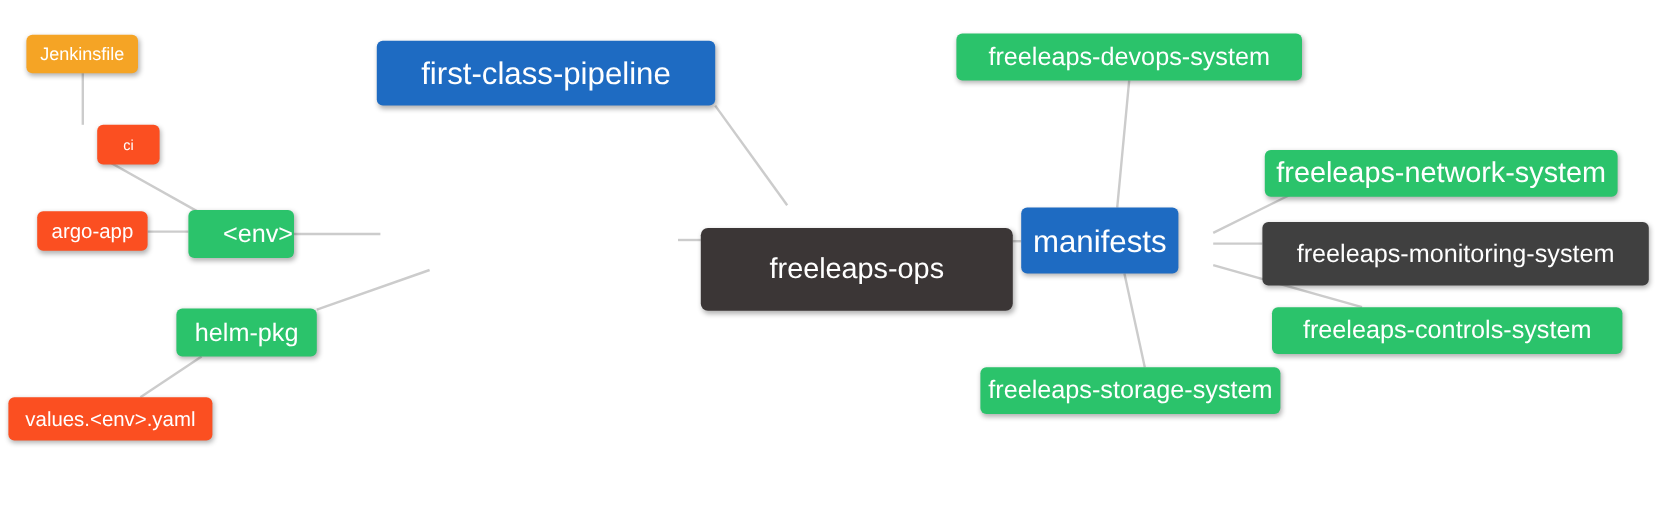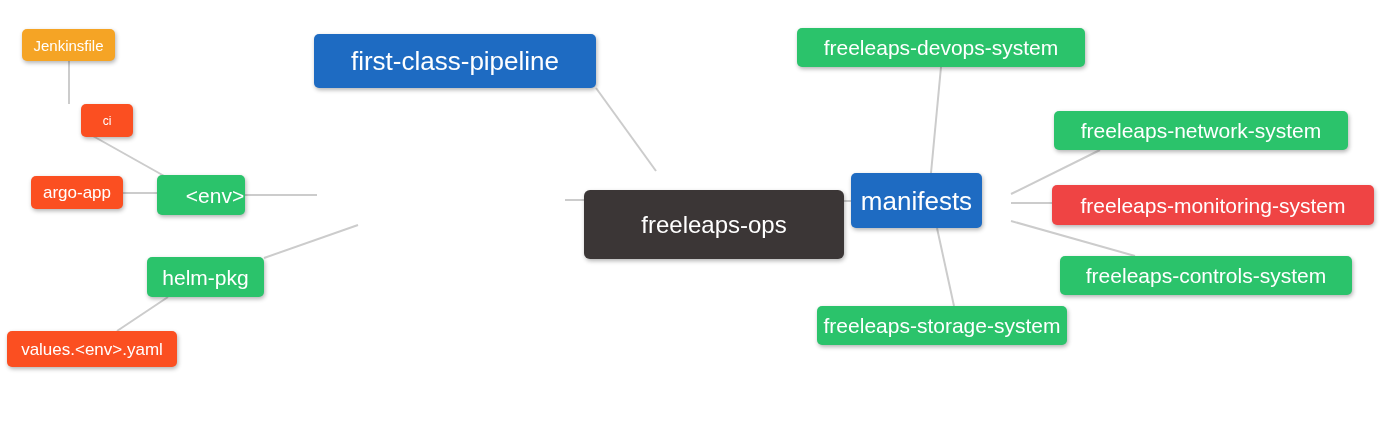--- a/index.html
+++ b/index.html
@@ -80,21 +80,21 @@
 
   <div class="node" style="left: 314px; top: 34px; width: 282px; height: 54px; font-size: 26px; background: rgb(30, 107, 194);">first-class-pipeline</div>
 
 
   <div class="node" style="left: 584px; top: 170px; width: 260px; height: 69px; font-size: 24px; border-radius: 6px; background: rgb(59, 54, 54); margin-top: 20px;">freeleaps-ops</div>
 
   <div class="node" style="left: 851px; top: 173px; width: 131px; height: 55px; font-size: 26px; background: rgb(30, 107, 194);">manifests</div>
 
   <div class="node" style="left: 797px; top: 28px; width: 288px; height: 39px; font-size: 21px; background: rgb(43, 195, 107);">freeleaps-devops-system</div>
 
-  <div class="node" style="left: 1054px; top: 111px; width: 294px; height: 39px; font-size: 21px; background: rgb(43, 195, 107);">freeleaps-network-system</div>
+  <div class="node" style="left: 1054px; top: 125px; width: 294px; height: 39px; font-size: 24px; background: rgb(43, 195, 107);">freeleaps-network-system</div>
 
-  <div class="node" style="left: 1052px; top: 185px; width: 322px; height: 40px; font-size: 21px; background: #ef4444;">freeleaps-monitoring-system</div>
+  <div class="node" style="left: 1052px; top: 185px; width: 322px; height: 53px; font-size: 21px; background: #404040;">freeleaps-monitoring-system</div>
 
   <div class="node" style="left: 1060px; top: 256px; width: 292px; height: 39px; font-size: 21px; background: rgb(43, 195, 107);">freeleaps-controls-system</div>
 
   <div class="node" style="left: 817px; top: 306px; width: 250px; height: 39px; font-size: 21px; background: rgb(43, 195, 107);">freeleaps-storage-system</div>
 
 </div>
 
 </body></html>

